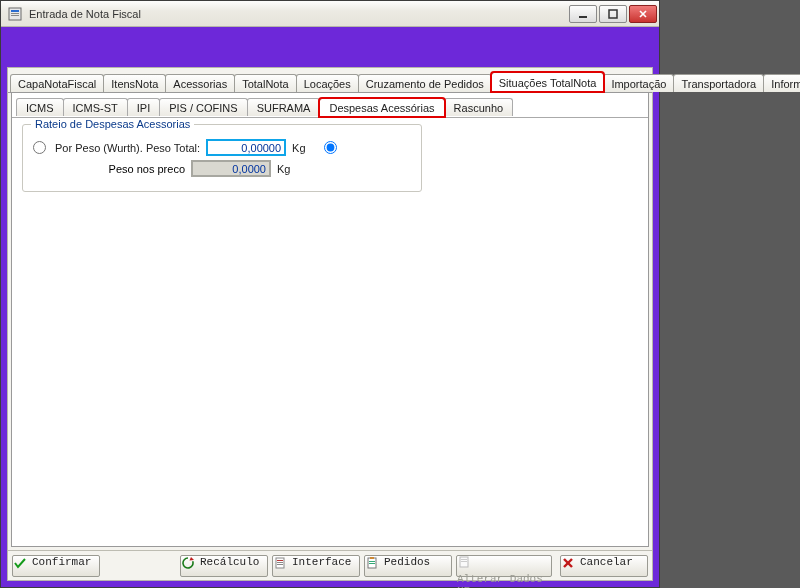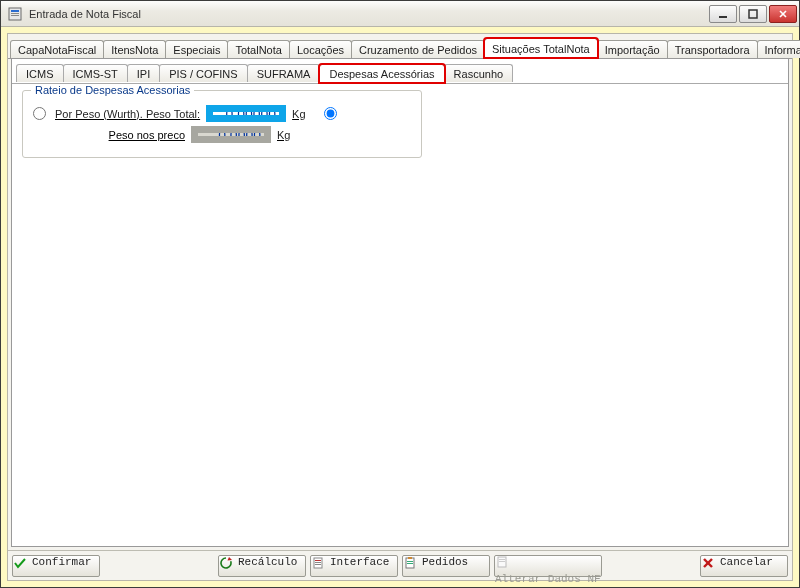--- a/index.html
+++ b/index.html
@@ -5,25 +5,26 @@
   * { box-sizing: border-box; }
   html, body {
     margin: 0; padding: 0;
     width: 800px; height: 588px;
     font-family: Tahoma, Arial, sans-serif;
     font-size: 11px;
     background: #5a5a5a;
     overflow: hidden;
   }
   .window {
-    width: 800px; height: 588px;
-    background: #fef9c3;
+    width: 660px; height: 588px;
+    background: #6d28d9;
     border: 1px solid #3b3b3b;
     display: flex;
     flex-direction: column;
+    gap: 34px;
   }
   .titlebar {
     height: 26px;
     background: linear-gradient(to bottom,#fdfdfc 0%,#eceae3 40%,#e5e3da 100%);
     border-bottom: 1px solid #b7b5aa;
     display: flex;
     align-items: center;
     padding: 0 2px 0 6px;
   }
   .titlebar .app-icon {
@@ -152,32 +153,31 @@
     top: -7px; left: 8px;
     background: #fff;
     padding: 0 4px;
     color: #0a3a8a;
   }
   .row {
     display: flex;
     align-items: center;
     gap: 6px;
     margin-bottom: 4px;
-    text-decoration: underline;
   }
   .row label { color: #222; }
   input[type=radio] { margin: 0 3px 0 0; }
   .numbox {
     width: 80px;
-    border: 7px solid #0ea5e9;
+    border: 2px solid #0ea5e9;
     background: #fff;
     color: #003399;
     text-align: right;
     font-family: inherit;
-    font-size: 14px;
+    font-size: 11px;
     padding: 1px 3px;
     height: 17px;
   }
   .numbox.disabled {
     background: #d9d8d0;
     color: #0033a0;
     border-color: #a7a7a0;
   }
   .unit { color:#222; }
   .static-label { text-align: right; display:inline-block; }
@@ -241,21 +241,21 @@
           </svg>
       </span>
     </div>
   </div>
 
   <div class="client">
 
     <div class="tabstrip" id="main-tabstrip">
         <span class="tab">CapaNotaFiscal</span>
         <span class="tab">ItensNota</span>
-        <span class="tab">Especiais</span>
+        <span class="tab">Acessorias</span>
         <span class="tab">TotalNota</span>
         <span class="tab">Locações</span>
         <span class="tab">Cruzamento de Pedidos</span>
         <span class="tab active highlight">Situações TotalNota</span>
         <span class="tab">Importação</span>
         <span class="tab">Transportadora</span>
         <span class="tab">Informações Adicionais</span>
       </div>
 
     <div class="tabpage">

